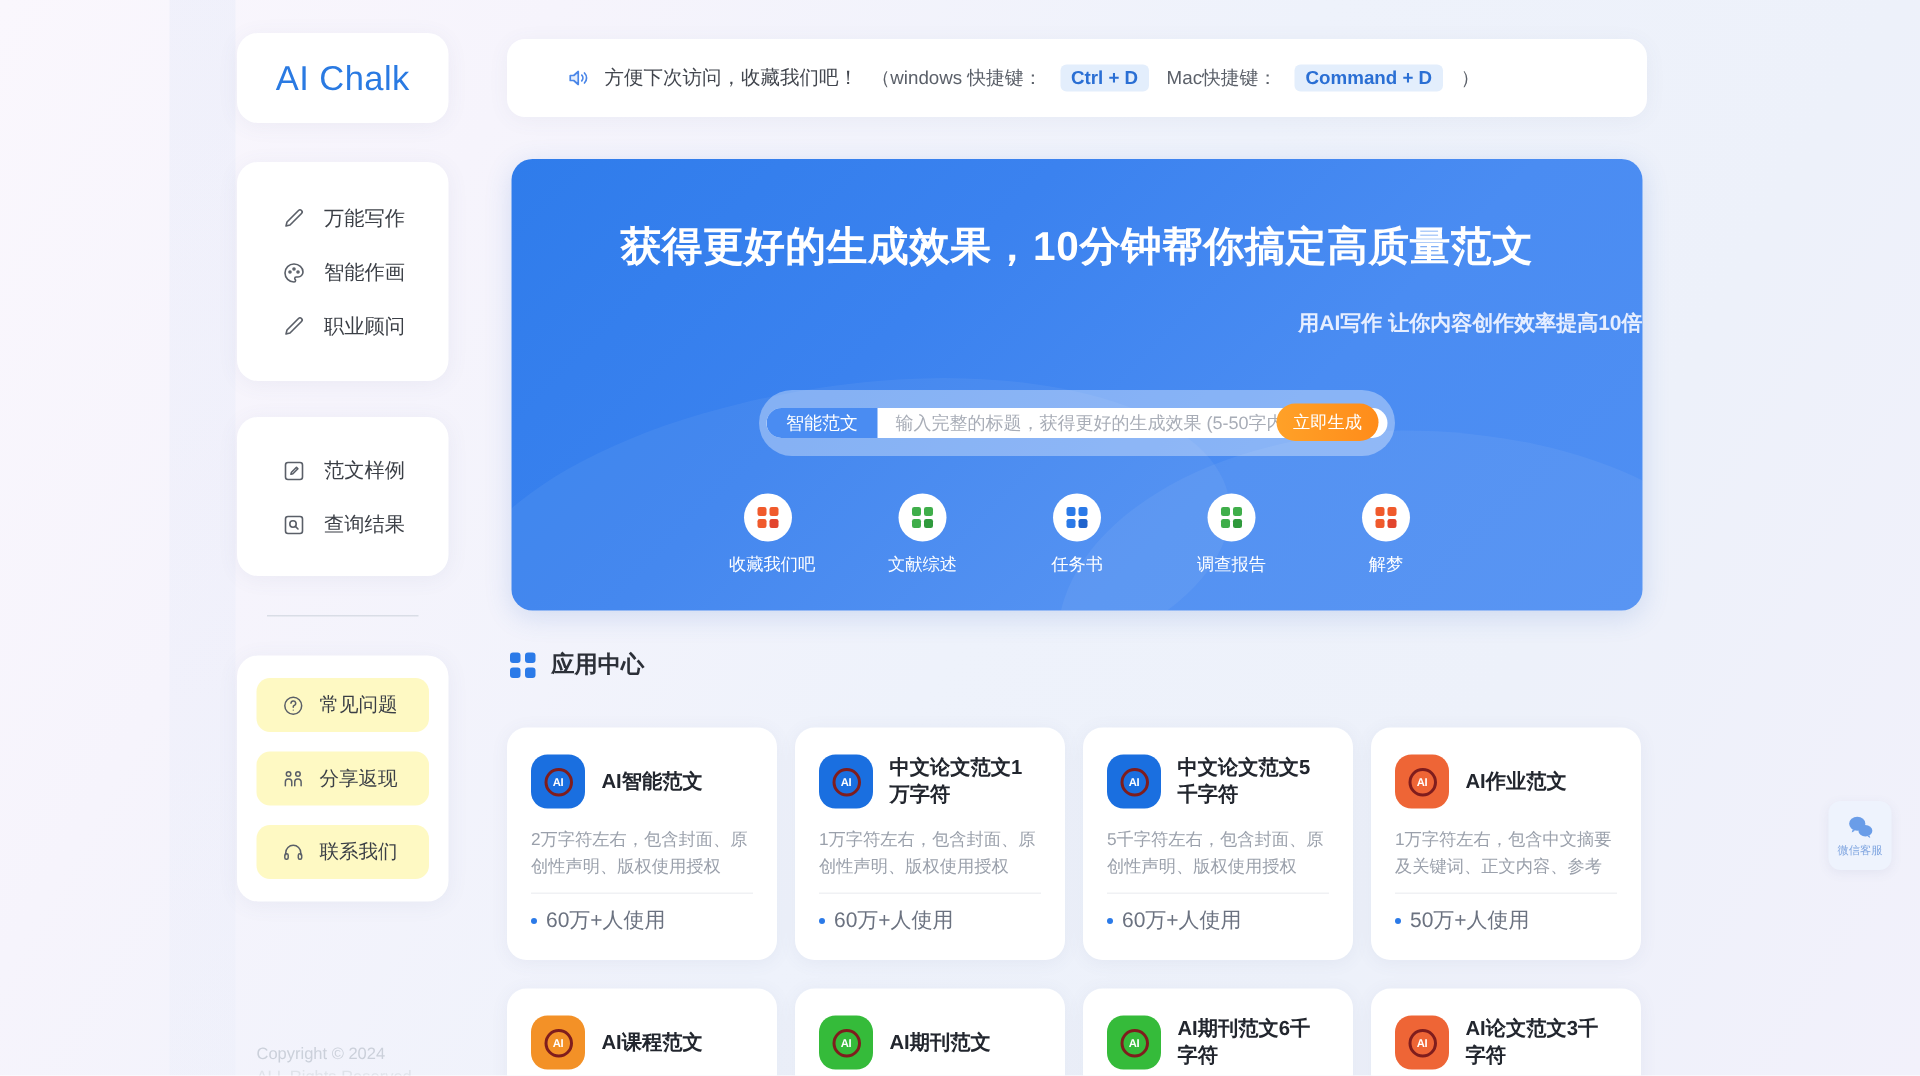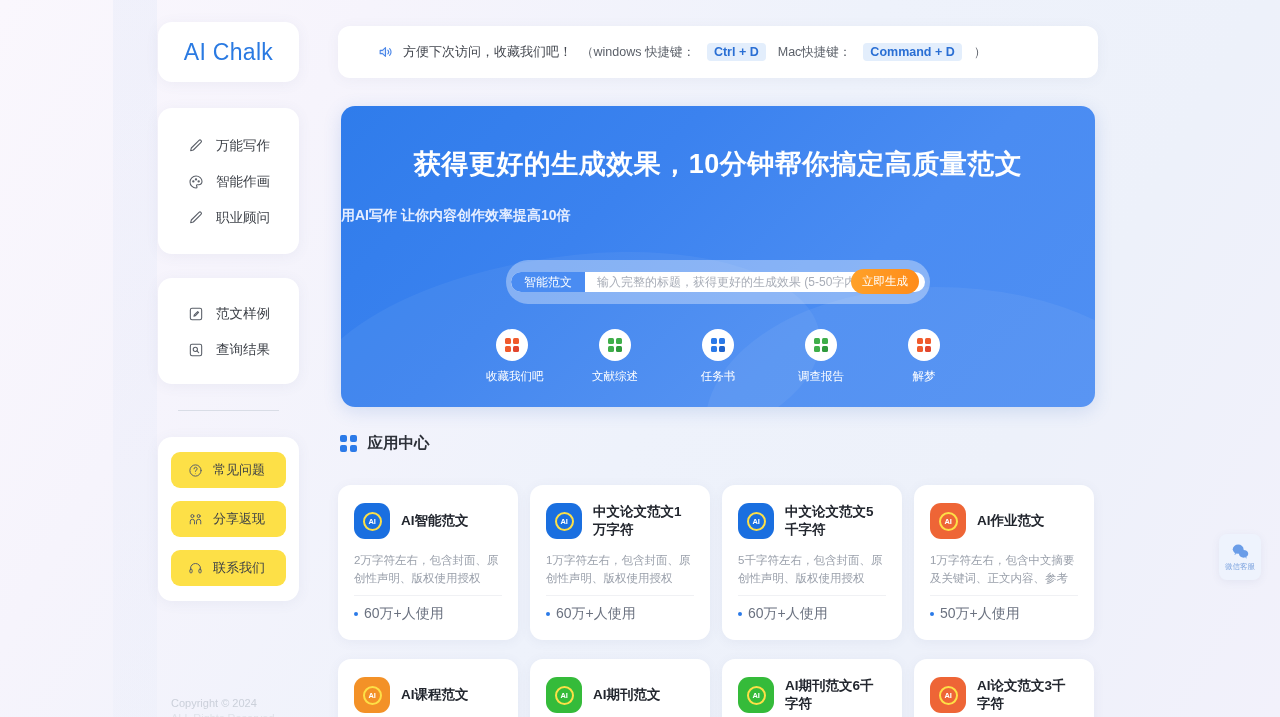--- a/index.html
+++ b/index.html
@@ -32,21 +32,21 @@
     cursor:pointer;
   }
   .nav-item .ico { width:16px; height:16px; display:inline-flex; align-items:center; justify-content:center; flex:0 0 16px; color:#5a5f68; }
   .nav-item .ico svg { width:16px; height:16px; display:block; }
 
   .divider { margin:26px 20px 0 20px; height:1px; background:#d9dde6; }
 
   .help-card { margin-top:26px; padding:15px 13px; }
   .help-item {
     display:flex; align-items:center; gap:10px;
-    background:#fde047; border-radius:9px;
+    background:#fef9c3; border-radius:9px;
     padding:9px 0 9px 17px; font-size:13px; color:#3b3f46;
     margin-bottom:13px; cursor:pointer;
   }
   .help-item:last-child { margin-bottom:0; }
   .help-item .ico { width:15px; height:15px; flex:0 0 15px; color:#5a5f68; }
   .help-item .ico svg { width:15px; height:15px; display:block; }
 
   .footer { position:absolute; left:171px; top:697px; font-size:11px; color:#cbd0da; white-space:nowrap; }
   .footer .line2 { margin-top:3px; color:#dfe3ea; }
 
@@ -83,21 +83,21 @@
   .hero .wave2 {
     position:absolute; right:-70px; bottom:-95px; width:460px; height:215px;
     background:rgba(255,255,255,0.06);
     border-radius:50% 50% 45% 55% / 65% 55% 45% 35%;
   }
   .hero-title {
     position:relative; text-align:center; color:#fff;
     font-size:27px; font-weight:bold; margin-top:40px; letter-spacing:.5px;
   }
   .hero-sub {
-    position:relative; text-align:left; color:#e6eeff;
+    position:relative; text-align:right; color:#e6eeff;
     font-size:14px; margin-top:25px; font-weight:bold;
   }
 
   .searchbar {
     position:relative; margin:35px auto 0 auto; width:424px; height:44px;
     background:rgba(255,255,255,0.35); border-radius:22px;
     padding:5px; display:flex; align-items:center;
   }
   .search-inner {
     flex:1; height:20px; display:flex; align-items:center;
@@ -156,21 +156,21 @@
   .app-icon {
     width:36px; height:36px; border-radius:11px; flex:0 0 36px;
     display:flex; align-items:center; justify-content:center;
     color:#fff; font-size:11px; font-weight:bold; position:relative;
   }
   .app-icon::after {
     content:""; position:absolute; left:-3px; top:-3px;
     width:42px; height:42px; border-radius:14px; opacity:.2; z-index:-1;
   }
   .app-icon .ring {
-    width:19px; height:19px; border:2px solid #fde047; border-radius:50%;
+    width:19px; height:19px; border:2px solid #7f1d1d; border-radius:50%;
     display:flex; align-items:center; justify-content:center;
     font-size:7.5px; letter-spacing:-.3px;
   }
   .app-name { font-size:13.5px; font-weight:bold; color:#22262e; line-height:1.35; }
   .app-desc {
     margin-top:13px; font-size:11.5px; color:#9aa0ab; line-height:1.55;
     max-height:36px; overflow:hidden;
   }
   .app-foot {
     position:absolute; left:16px; bottom:17px;

